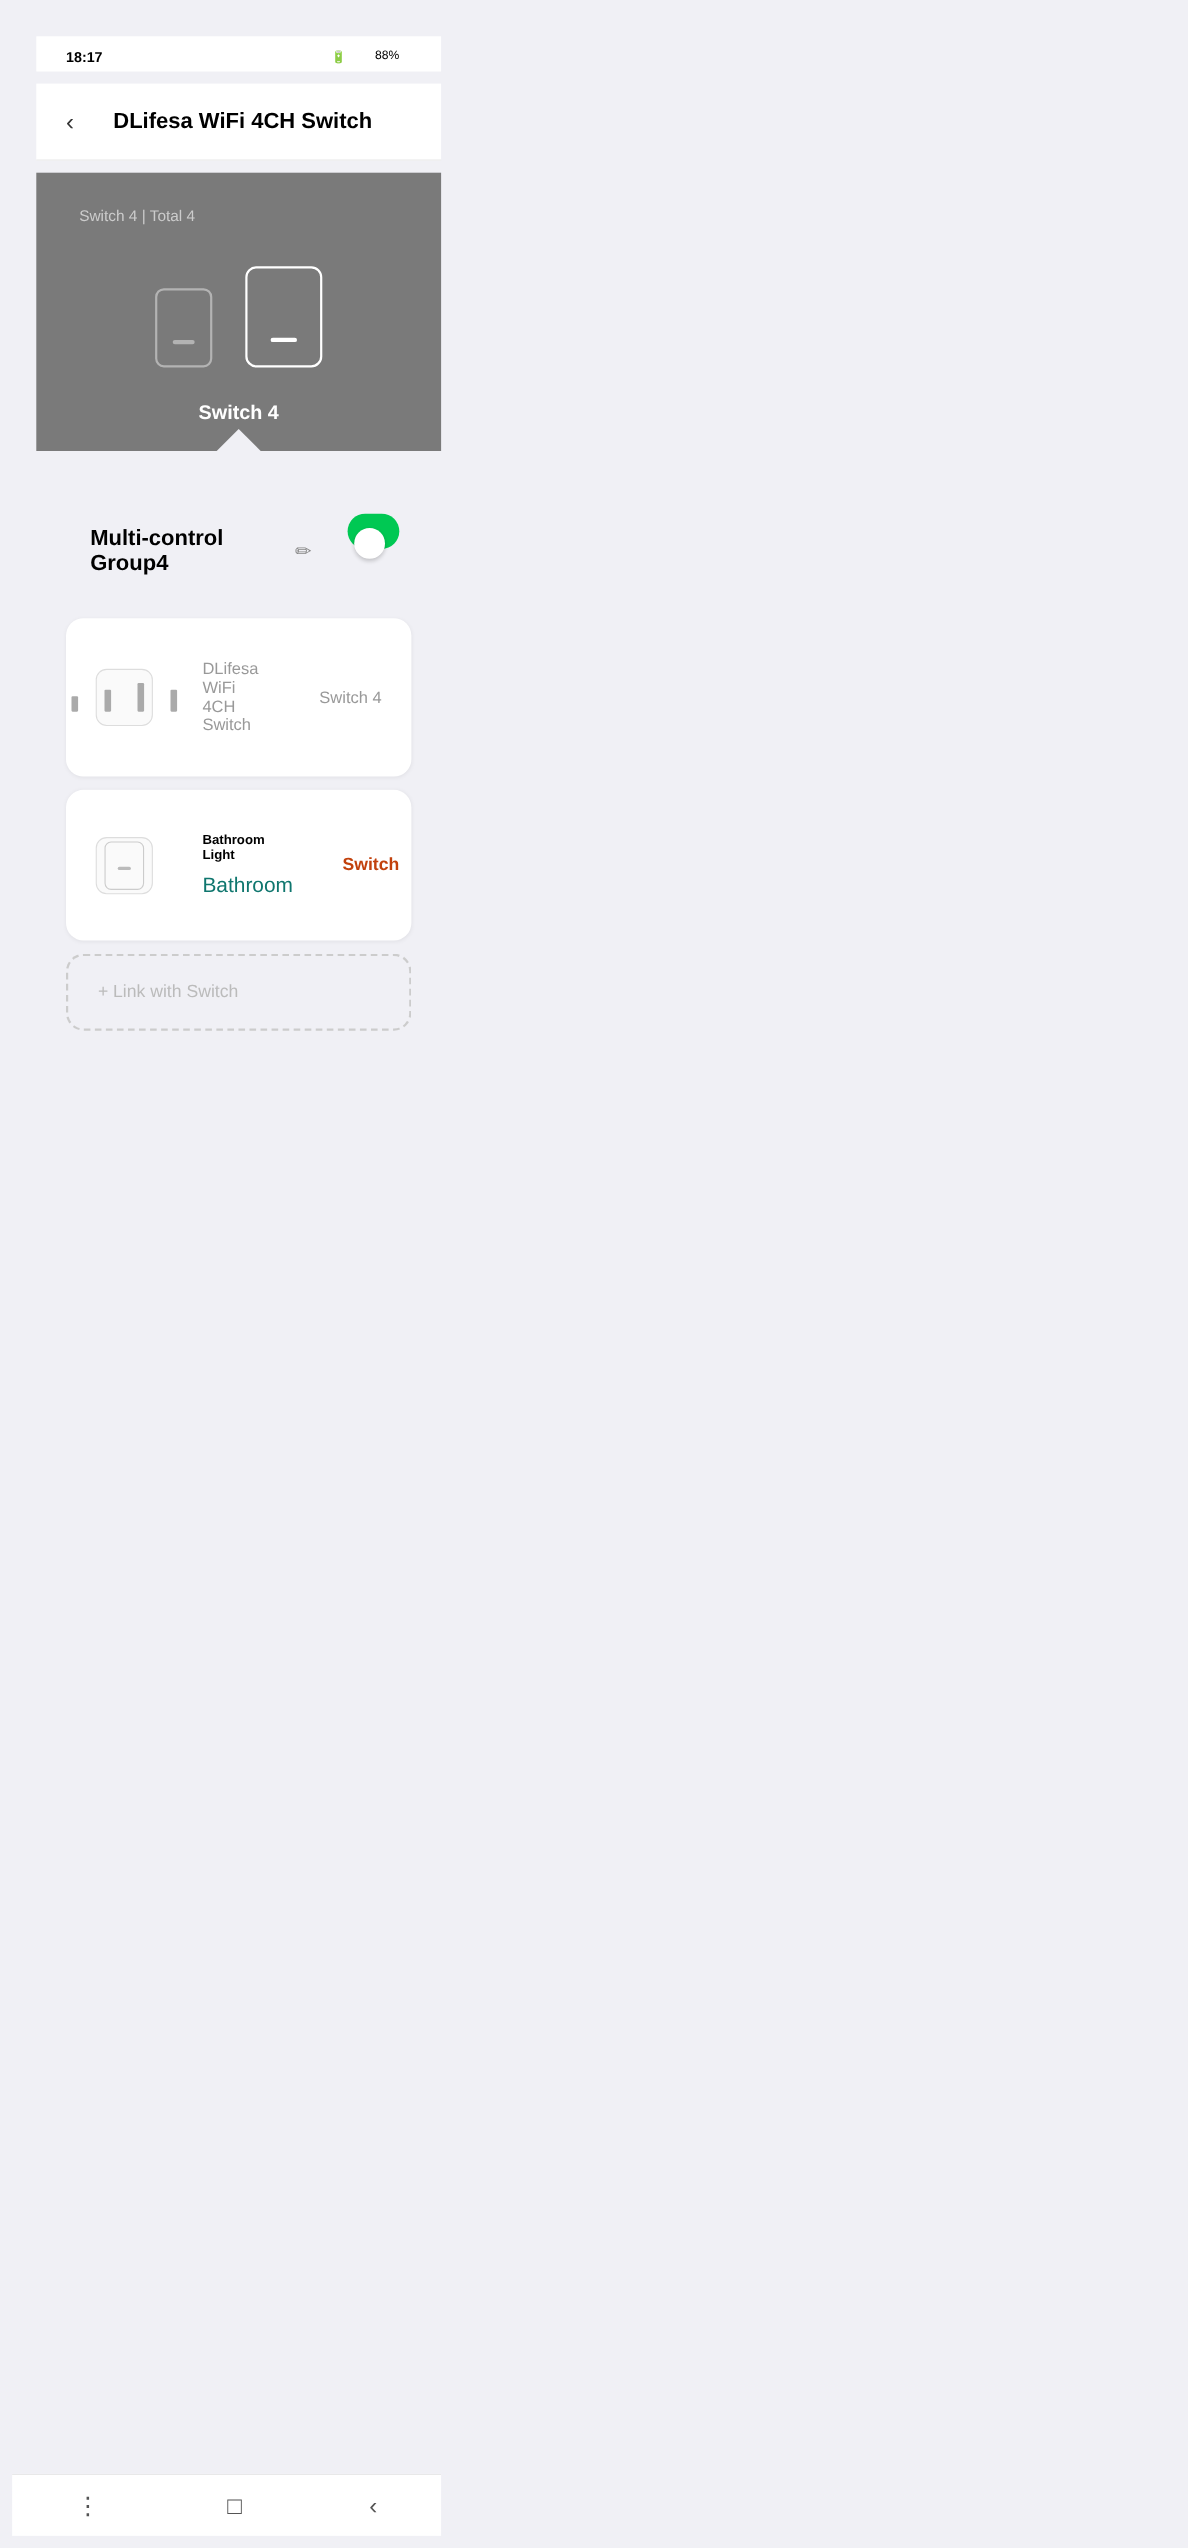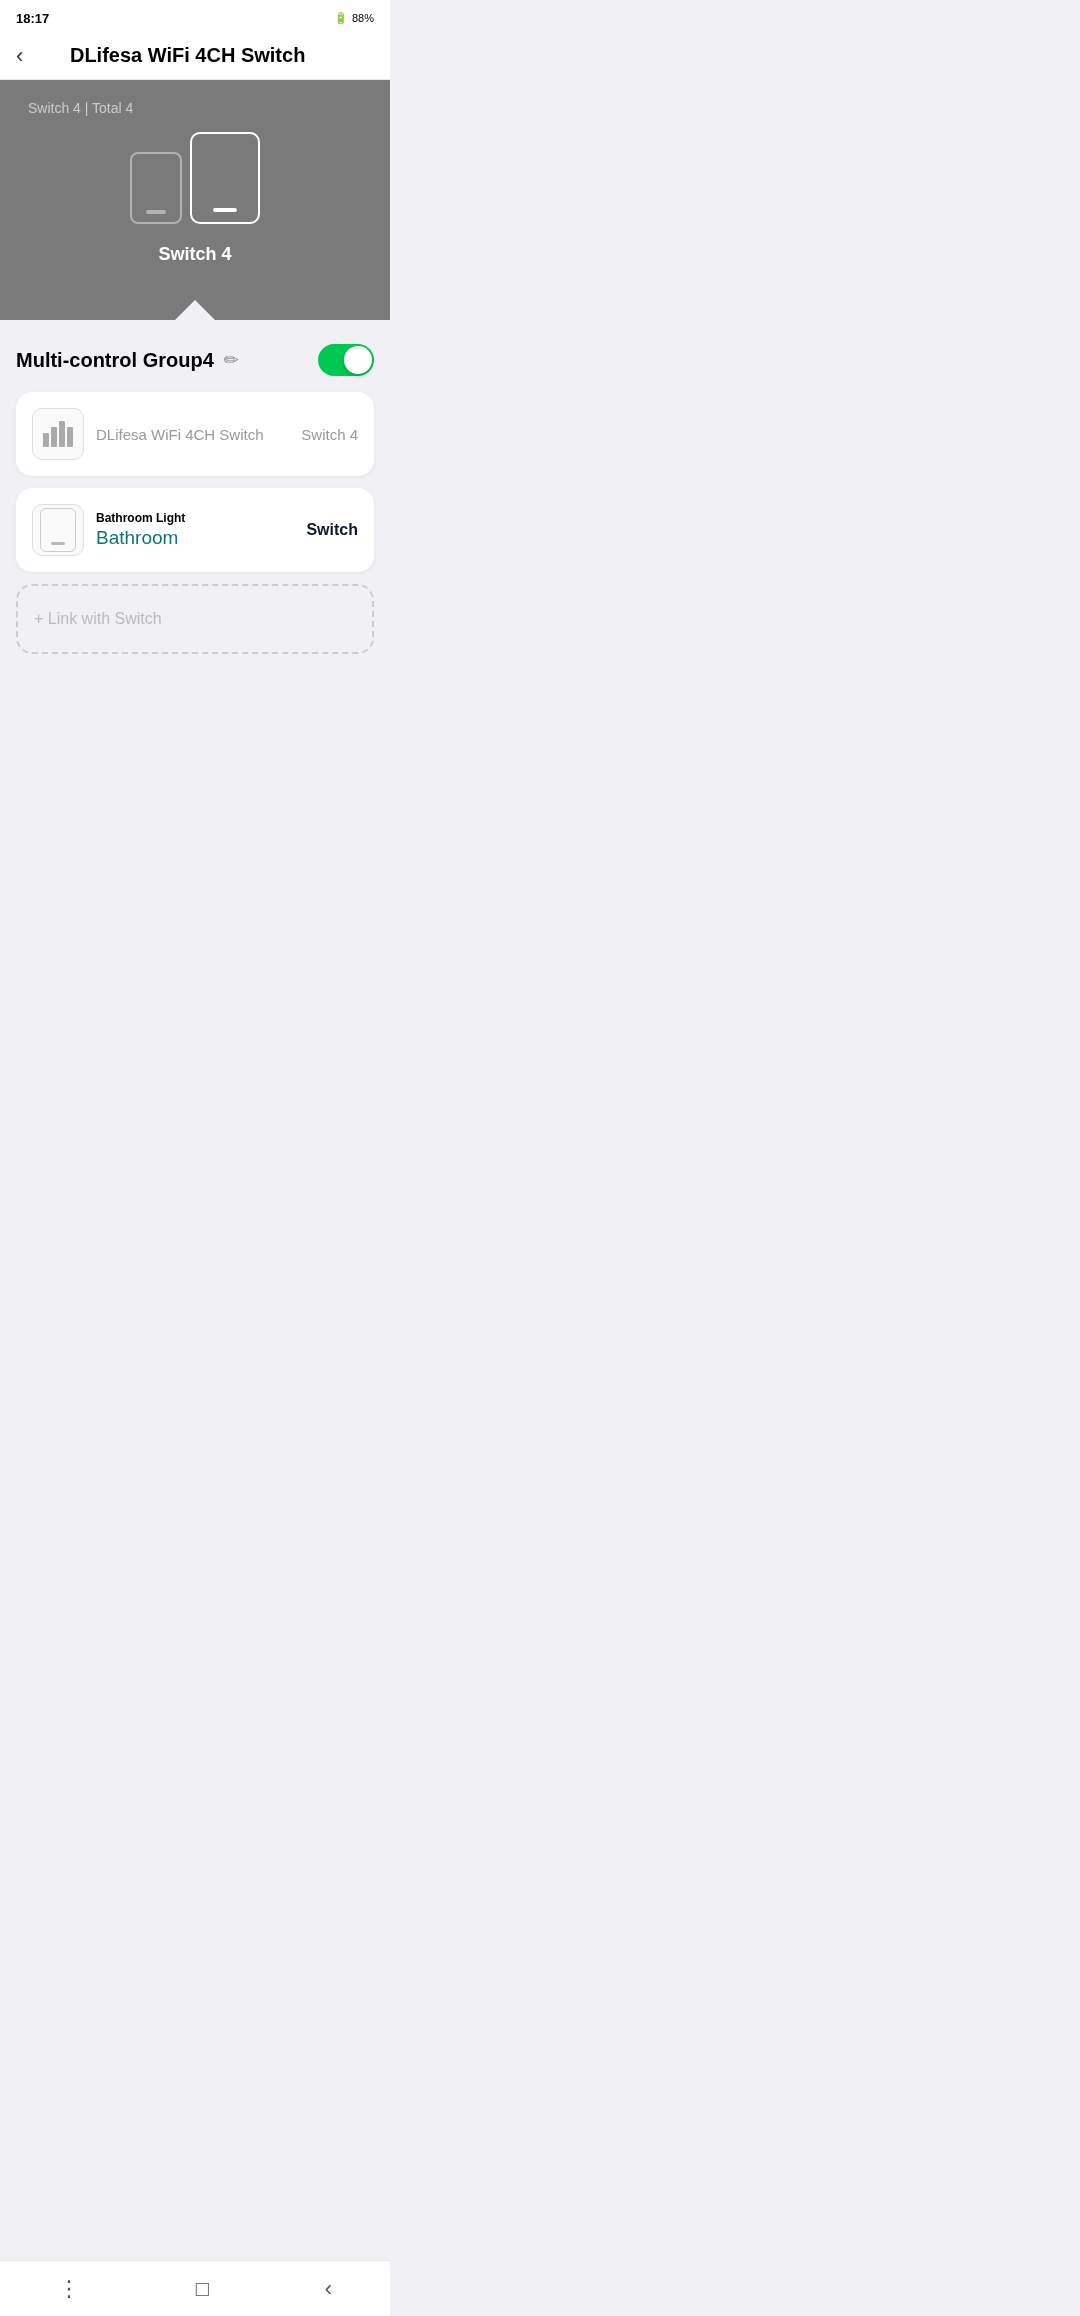--- a/index.html
+++ b/index.html
@@ -1,18 +1,18 @@
 <!DOCTYPE html>
 <html><head>
   <meta charset="utf-8">
   <meta name="viewport" content="width=device-width, initial-scale=1">
   <style>
     * {
       box-sizing: border-box;
-      margin: 0;
+      margin: 11px;
       padding: 0;
     }
 
     body {
       width: 390px;
       min-height: 812px;
       font-family: -apple-system, BlinkMacSystemFont, 'Segoe UI', sans-serif;
       background: #f0f0f5;
       position: relative;
       overflow-x: hidden;
@@ -159,21 +159,21 @@
     }
 
     
     .content-section {
       padding: 24px 16px 16px;
     }
 
     
     .group-header {
       display: flex;
-      align-items: center;
+      align-items: flex-start;
       justify-content: space-between;
       margin-bottom: 16px;
     }
 
     .group-header-left {
       display: flex;
       align-items: center;
       gap: 10px;
     }
 
@@ -270,21 +270,21 @@
     }
 
     .device-badge {
       font-size: 15px;
       color: #999;
       font-weight: 400;
     }
 
     .device-badge-bold {
       font-size: 16px;
-      color: #0f172a;
+      color: #c2410c;
       font-weight: 700;
     }
 
     
     .single-switch-icon {
       width: 36px;
       height: 44px;
       border: 1.5px solid #ccc;
       border-radius: 6px;
       display: flex;

